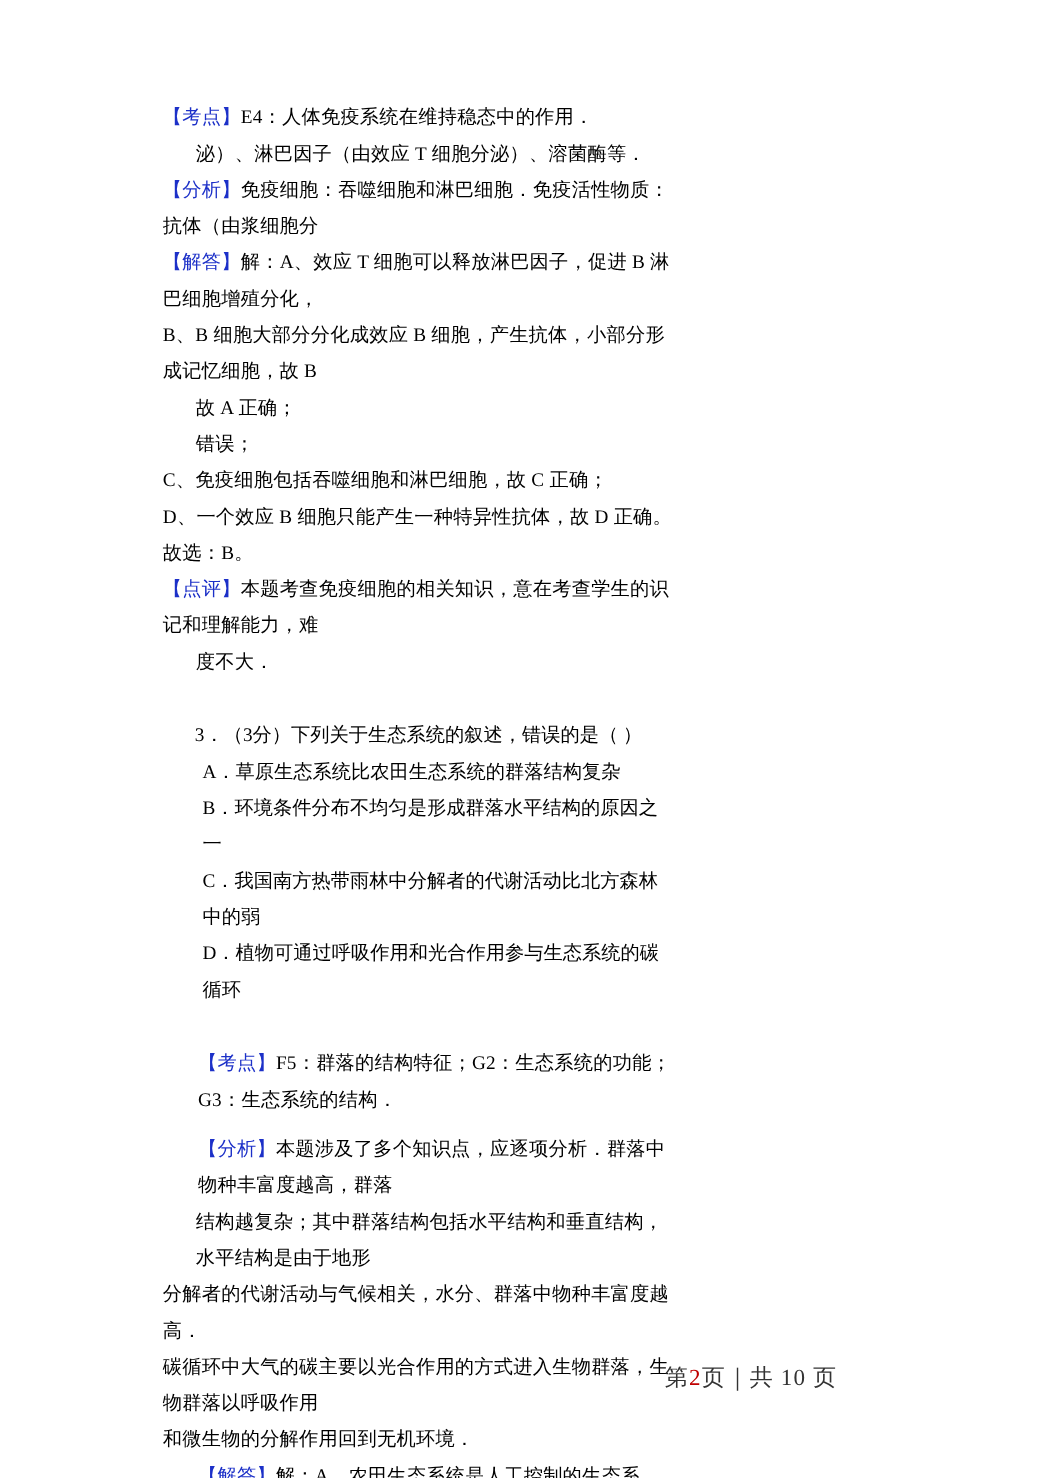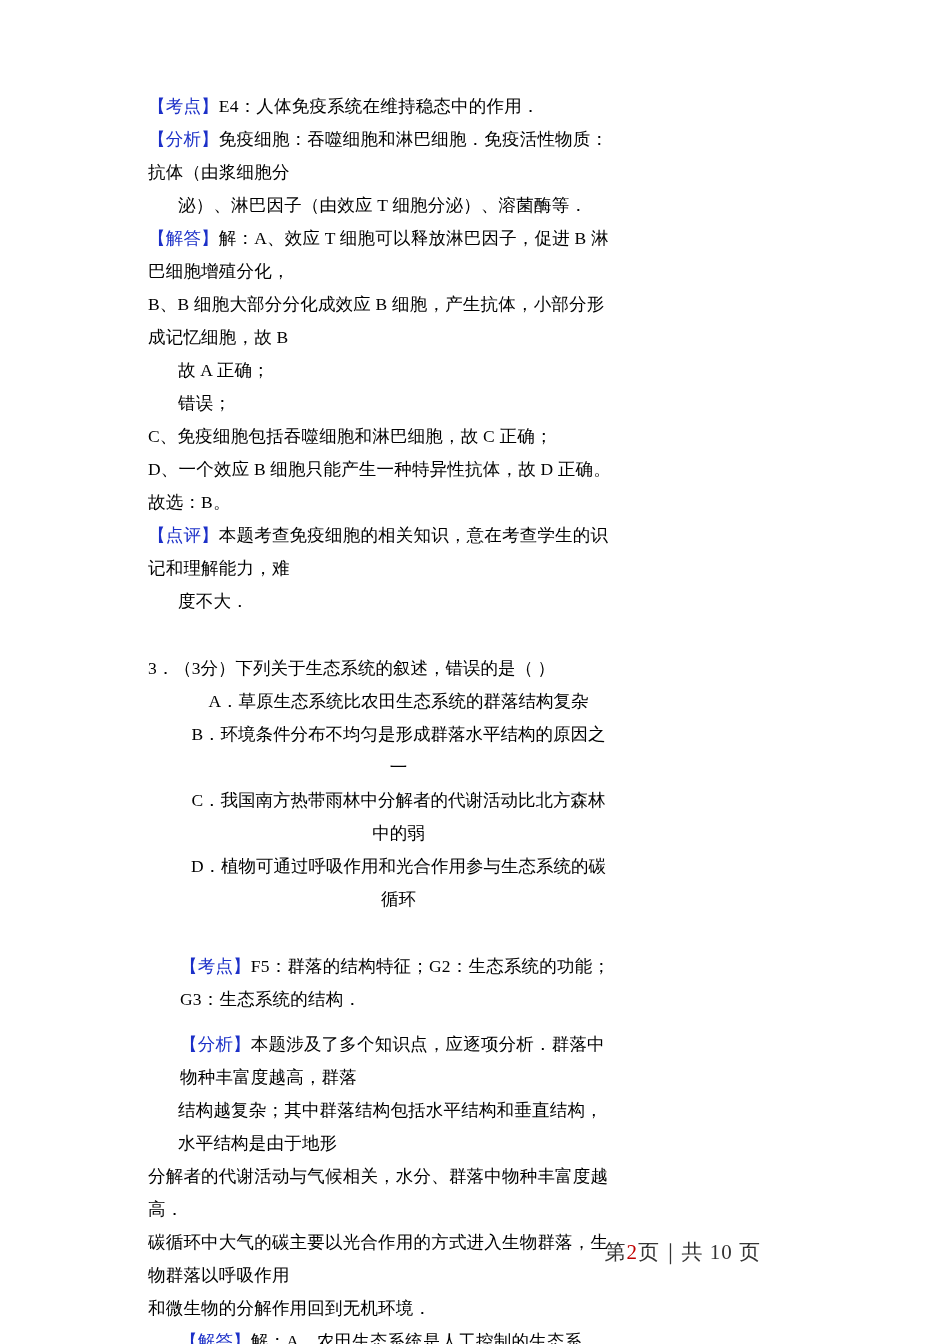--- a/index.html
+++ b/index.html
@@ -32,48 +32,48 @@
   .hang2 { padding-left: 32px; }
   .tag {
     color: #1c30c8;
     font-weight: normal;
   }
   .gap-sm { height: 12px; }
   .gap-lg { height: 34px; }
   .qnum {
     font-size: 17.5px;
     line-height: 33px;
+    text-align: center;
   }
   .opt {
     font-size: 17.5px;
     line-height: 33px;
     padding-left: 36px;
-    text-align: center;
   }
   .footer {
     position: absolute;
     left: 0;
     right: 0;
     bottom: 78px;
     text-align: right;
     font-size: 21px;
     color: #333;
     letter-spacing: 1px;
   }
   .footer .pnum { color: #c00000; }
 </style>
 </head>
 <body>
 
 <div class="page">
 
   <div>
     <div class="line"><span class="tag">【考点】</span><span>E4：人体免疫系统在维持稳态中的作用．</span></div>
+    <div class="line hang"><span>泌）、淋巴因子（由效应 T 细胞分泌）、溶菌酶等．</span></div>
     <div class="line"><span class="tag">【分析】</span><span>免疫细胞：吞噬细胞和淋巴细胞．免疫活性物质：抗体（由浆细胞分</span></div>
-    <div class="line hang"><span>泌）、淋巴因子（由效应 T 细胞分泌）、溶菌酶等．</span></div>
     <div class="line"><span class="tag">【解答】</span><span>解：A、效应 T 细胞可以释放淋巴因子，促进 B 淋巴细胞增殖分化，</span></div>
     <div class="line"><span>B、B 细胞大部分分化成效应 B 细胞，产生抗体，小部分形成记忆细胞，故 B</span></div>
     <div class="line hang"><span>故 A 正确；</span></div>
     <div class="line hang"><span>错误；</span></div>
     <div class="line"><span>C、免疫细胞包括吞噬细胞和淋巴细胞，故 C 正确；</span></div>
     <div class="line"><span>D、一个效应 B 细胞只能产生一种特异性抗体，故 D 正确。</span></div>
     <div class="line"><span>故选：B。</span></div>
     <div class="line"><span class="tag">【点评】</span><span>本题考查免疫细胞的相关知识，意在考查学生的识记和理解能力，难</span></div>
     <div class="line hang"><span>度不大．</span></div>
   </div>

